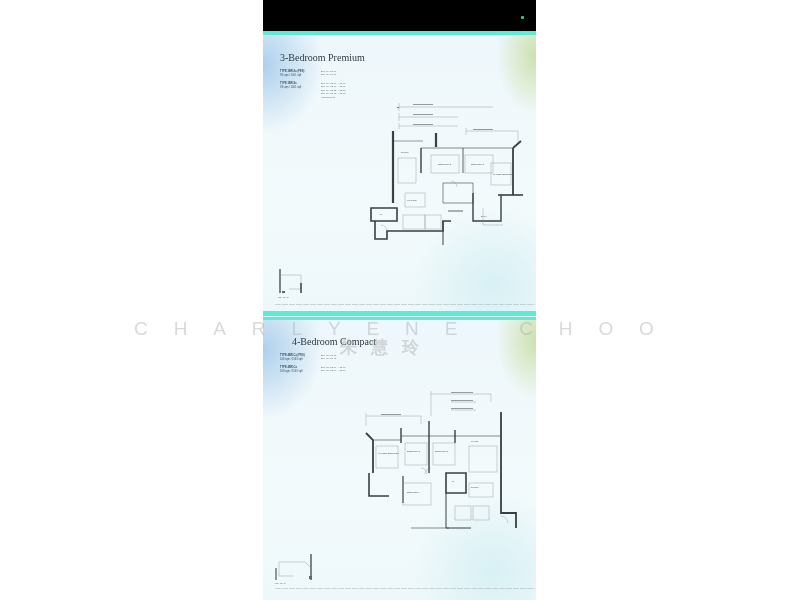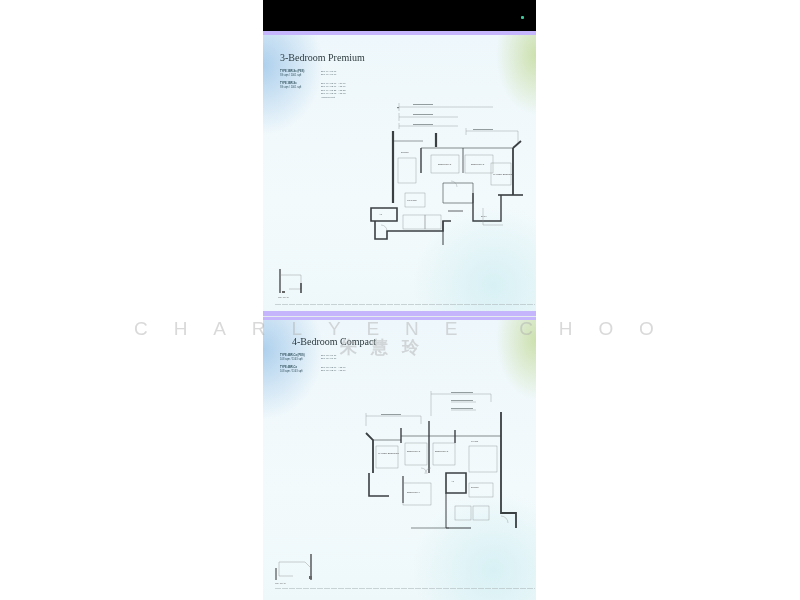--- a/index.html
+++ b/index.html
@@ -1,17 +1,17 @@
 <!DOCTYPE html>
 <html><head>
 <meta charset="utf-8">
 <style>
   html,body{margin:0;padding:0;}
   body{width:800px;height:600px;background:#ffffff;position:relative;overflow:hidden;font-family:"Liberation Sans",sans-serif;}
-  .viewer{position:absolute;left:263px;top:0;width:273px;height:500px;background:#c4b5fd;}
+  .viewer{position:absolute;left:263px;top:0;width:273px;height:500px;background:#5eead4;}
   .topbar{position:absolute;left:0;top:0;width:273px;height:31px;background:#000;}
   .topbar .dot{position:absolute;left:258px;top:16px;width:3px;height:3px;background:#3ec59a;border-radius:1px;}
   .page{position:absolute;left:0;width:273px;overflow:hidden;
     background:
       radial-gradient(ellipse 60px 70px at 0px 30px, rgba(120,175,225,0.55), rgba(120,175,225,0) 100%),
       radial-gradient(ellipse 40px 60px at 273px 20px, rgba(190,215,140,0.7), rgba(190,215,140,0) 100%),
       radial-gradient(ellipse 80px 80px at 230px 250px, rgba(200,235,240,0.6), rgba(200,235,240,0) 100%),
       linear-gradient(180deg,#eef7fb 0%,#f3fafc 60%,#eef8fa 100%);}
   .page1{top:35px;height:276px;}
   .page2{top:320px;height:280px;}

